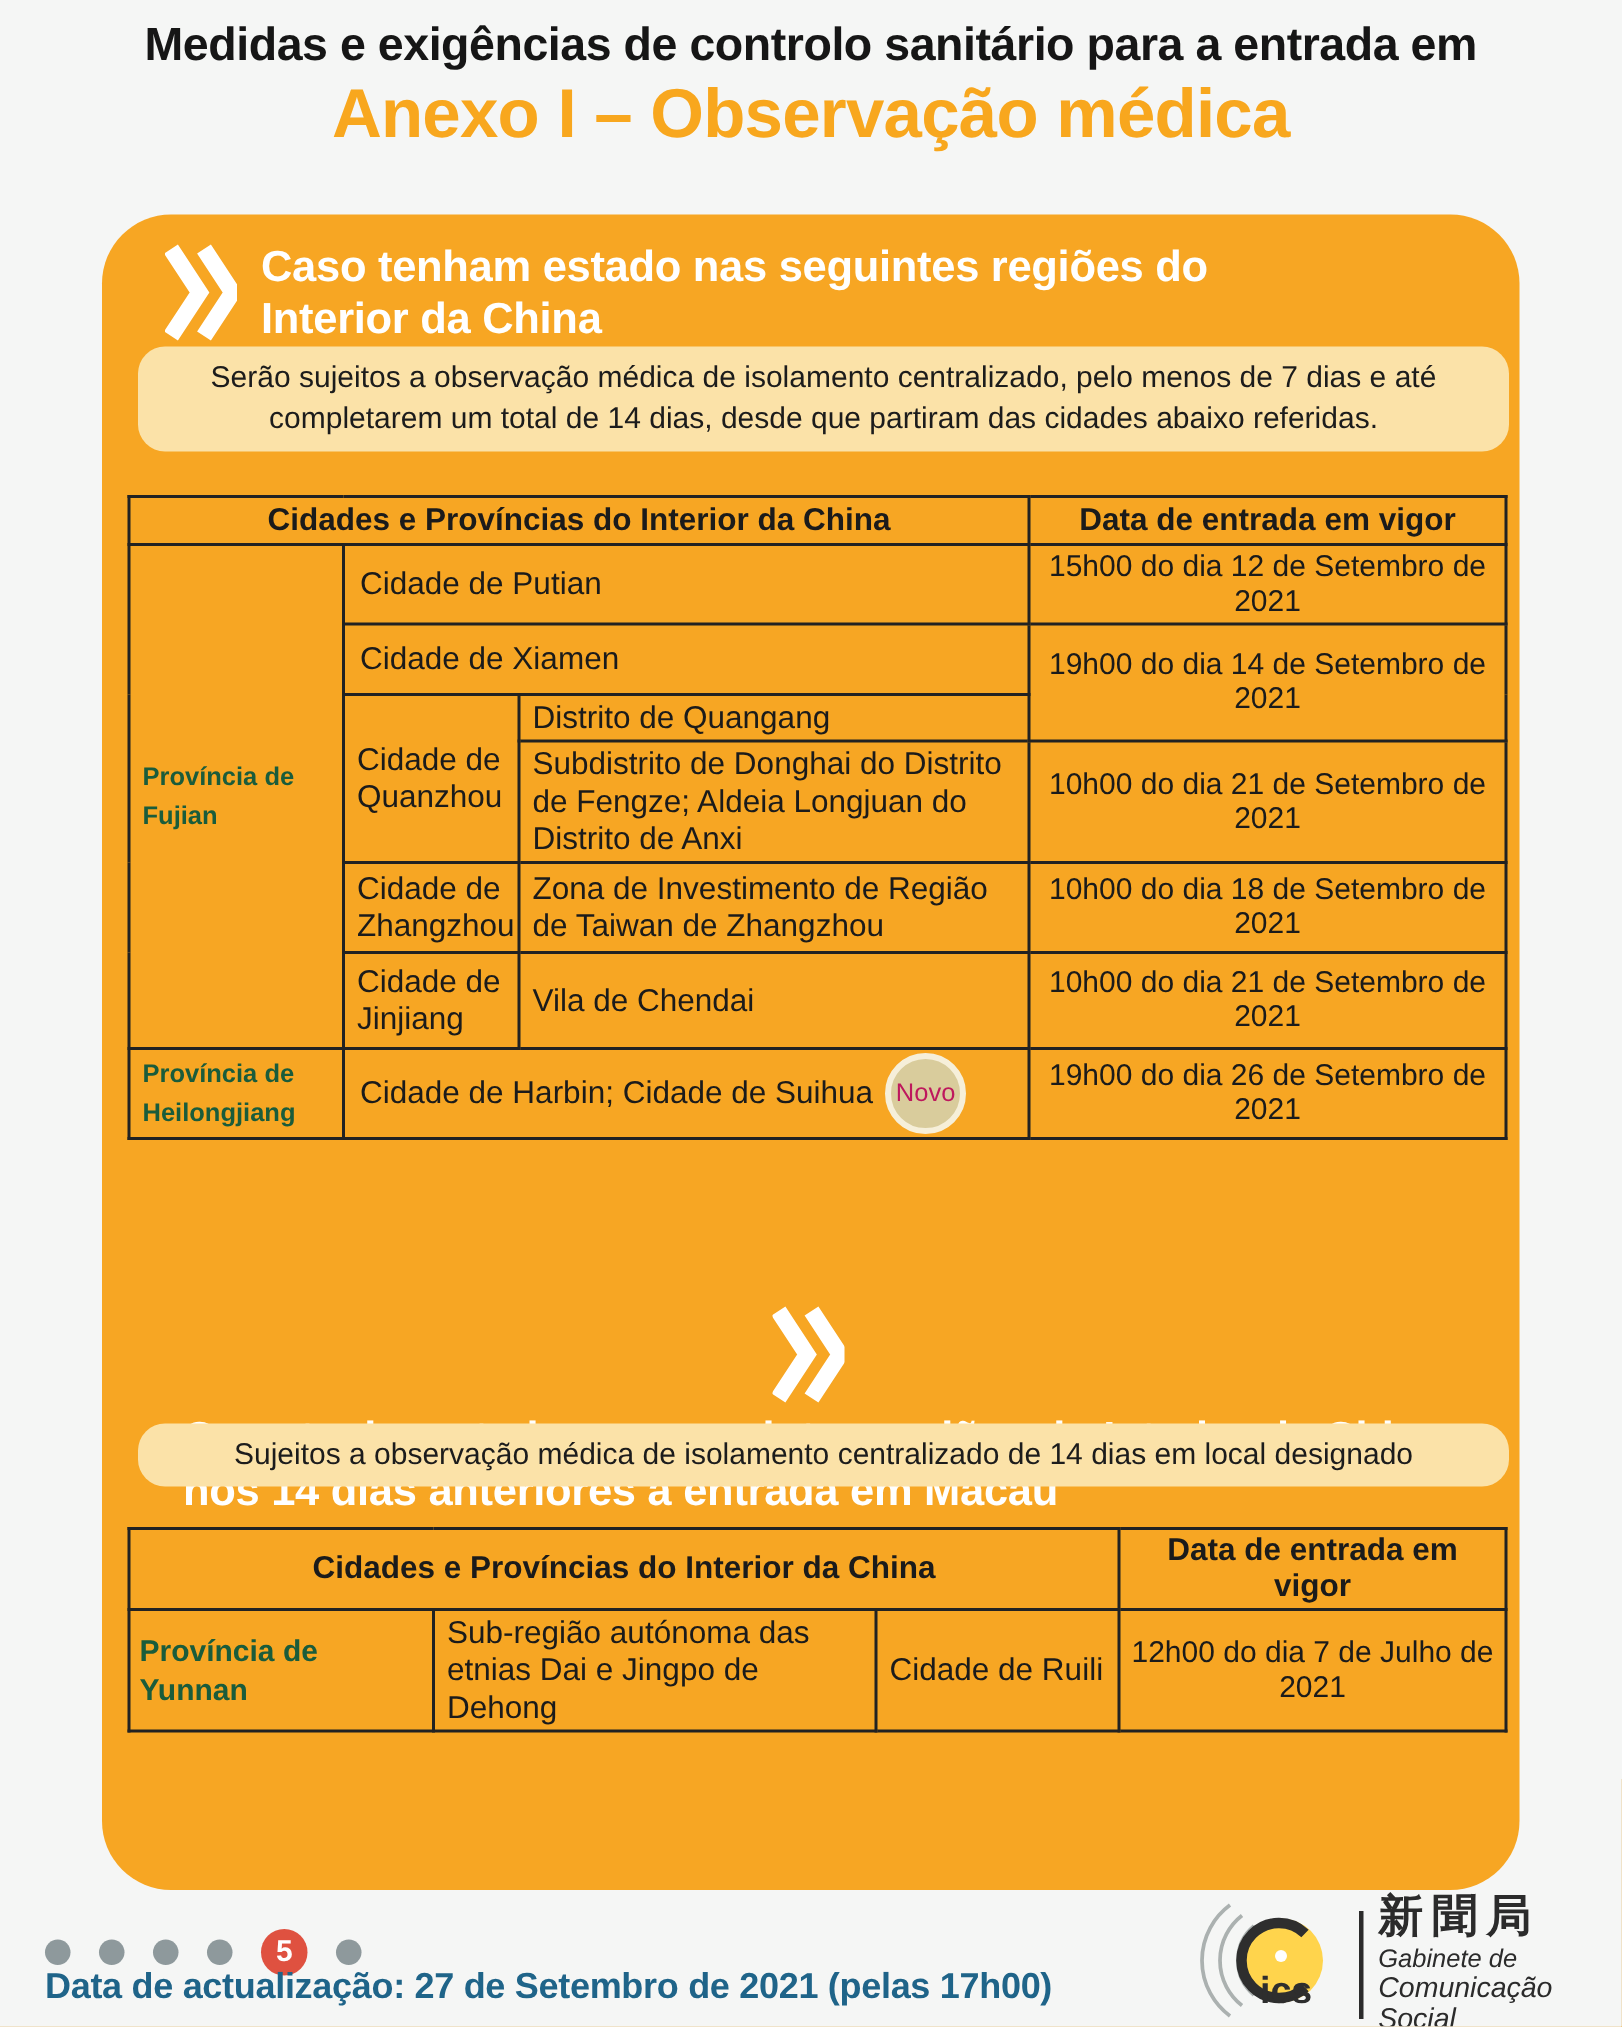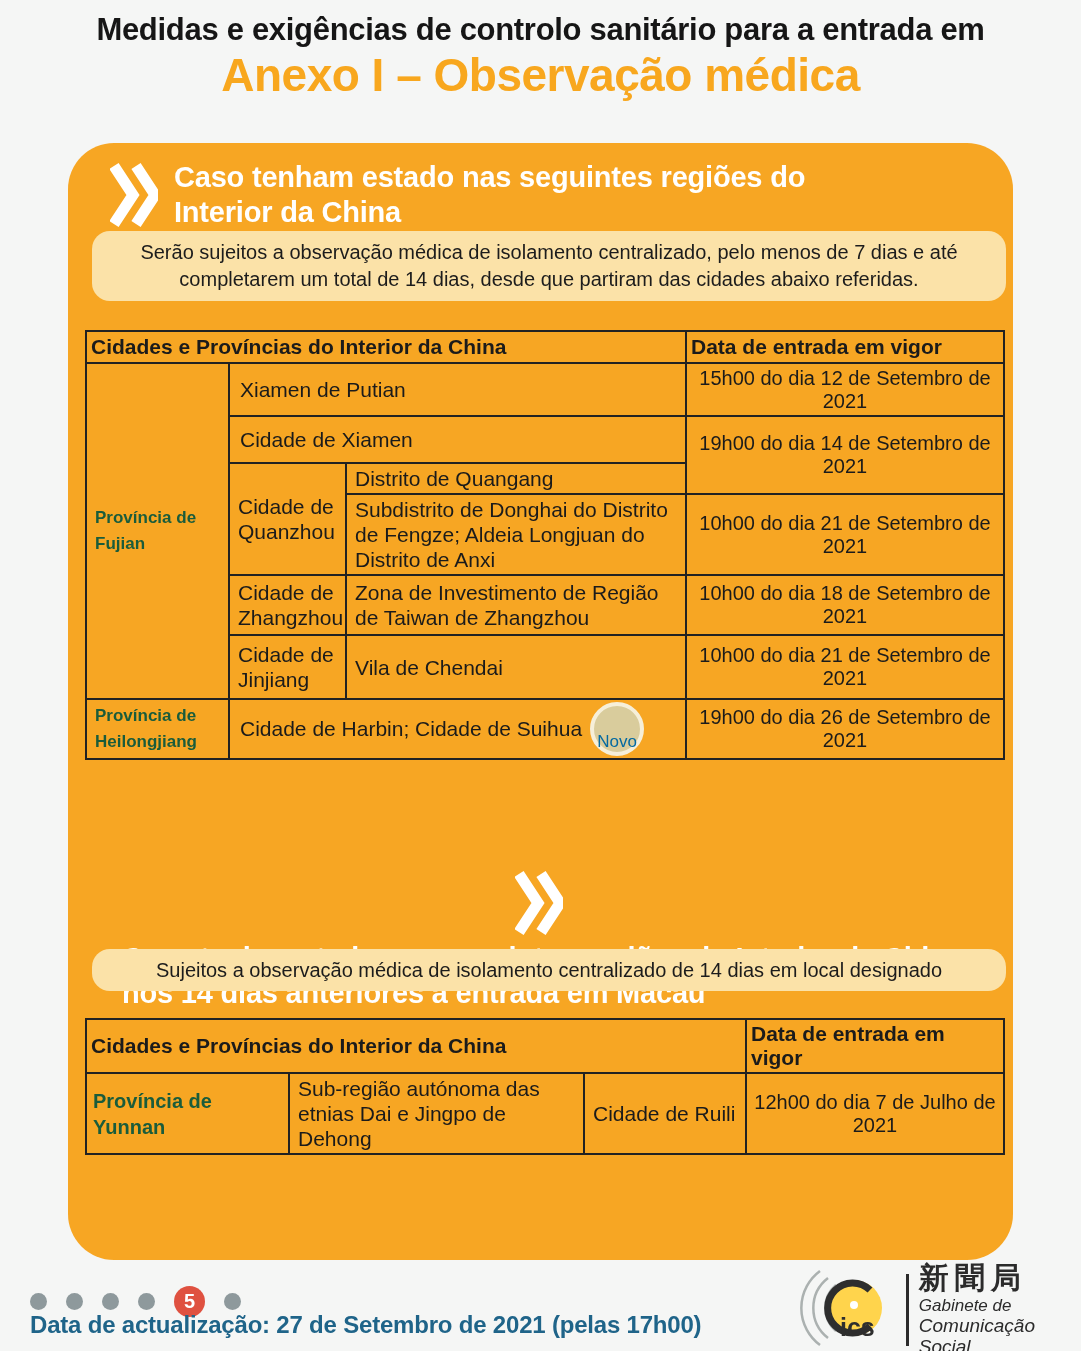--- a/index.html
+++ b/index.html
@@ -27,33 +27,33 @@
     position:absolute;left:24px;width:914px;background:#FBE2A8;border-radius:18px;
     color:#1c1c1c;text-align:center;box-sizing:border-box;
   }
   .note1{top:88px;font-size:20px;line-height:27px;padding:8px 18px;}
   .note2{top:806px;font-size:20px;line-height:24px;padding:9px 14px;}
   
   table{border-collapse:collapse;table-layout:fixed;position:absolute;left:17px;background:#F7A623;}
   .t1{top:187px;width:918px;}
   .t2{top:875px;width:918px;}
   th,td{border:2px solid #222222;color:#1b1b1b;box-sizing:border-box;padding:2px 4px;}
-  th{font-size:21px;font-weight:bold;text-align:left;}
+  th{font-size:21px;font-weight:bold;text-align:center;}
   td{font-size:21px;vertical-align:middle;}
   td.prov{color:#1A5C3B;font-weight:bold;text-align:left;padding-left:8px;font-size:17px;line-height:26px;}
   td.city{text-align:left;padding-left:8px;line-height:25px;margin-left:44px;}
   td.city-l{text-align:left;padding-left:10px;}
   td.dist{text-align:left;padding-left:8px;line-height:25px;margin-left:41px;}
   td.date{text-align:center;font-size:20px;padding:2px 2px;}
   .harbin-flex{display:flex;align-items:center;gap:8px;}
   .novo{
     flex:0 0 auto;width:46px;height:46px;border-radius:50%;
     background:#D9CC9C;border:4px solid #F6EFD9;
-    display:flex;align-items:flex-end;justify-content:center;
-    font-size:17px;color:#0369a1;
+    display:flex;align-items:center;justify-content:center;
+    font-size:17px;color:#be185d;
   }
   
   .exempt{
     position:absolute;left:0;top:1032px;width:100%;text-align:center;
     color:#8526A3;font-size:27px;line-height:33px;
   }
   .exempt .inner{display:inline-block;width:790px;}
   
   .dots{position:absolute;left:30px;top:1285px;height:32px;display:flex;align-items:center;gap:19px;}
   .dot{width:17px;height:17px;border-radius:50%;background:#8E999C;}
@@ -101,21 +101,21 @@
           <col style="width:340px">
           <col style="width:318px">
       </colgroup>
       <tbody>
           <tr style="height:32px">
         <th colspan="3">Cidades e Províncias do Interior da China</th>
         <th>Data de entrada em vigor</th>
       </tr>
       <tr style="height:53px">
         <td class="prov" rowspan="6">Província de Fujian</td>
-        <td class="city-l" colspan="2">Xiamen de Putian</td>
+        <td class="city-l" colspan="2">Cidade de Putian</td>
         <td class="date">15h00 do dia 12 de Setembro de 2021</td>
       </tr>
       <tr style="height:47px">
         <td class="city-l" colspan="2">Cidade de Xiamen</td>
         <td class="date" rowspan="2">19h00 do dia 14 de Setembro de 2021</td>
       </tr>
       <tr style="height:28px">
         <td class="city" rowspan="2">Cidade de Quanzhou</td>
         <td class="dist">Distrito de Quangang</td>
       </tr>

